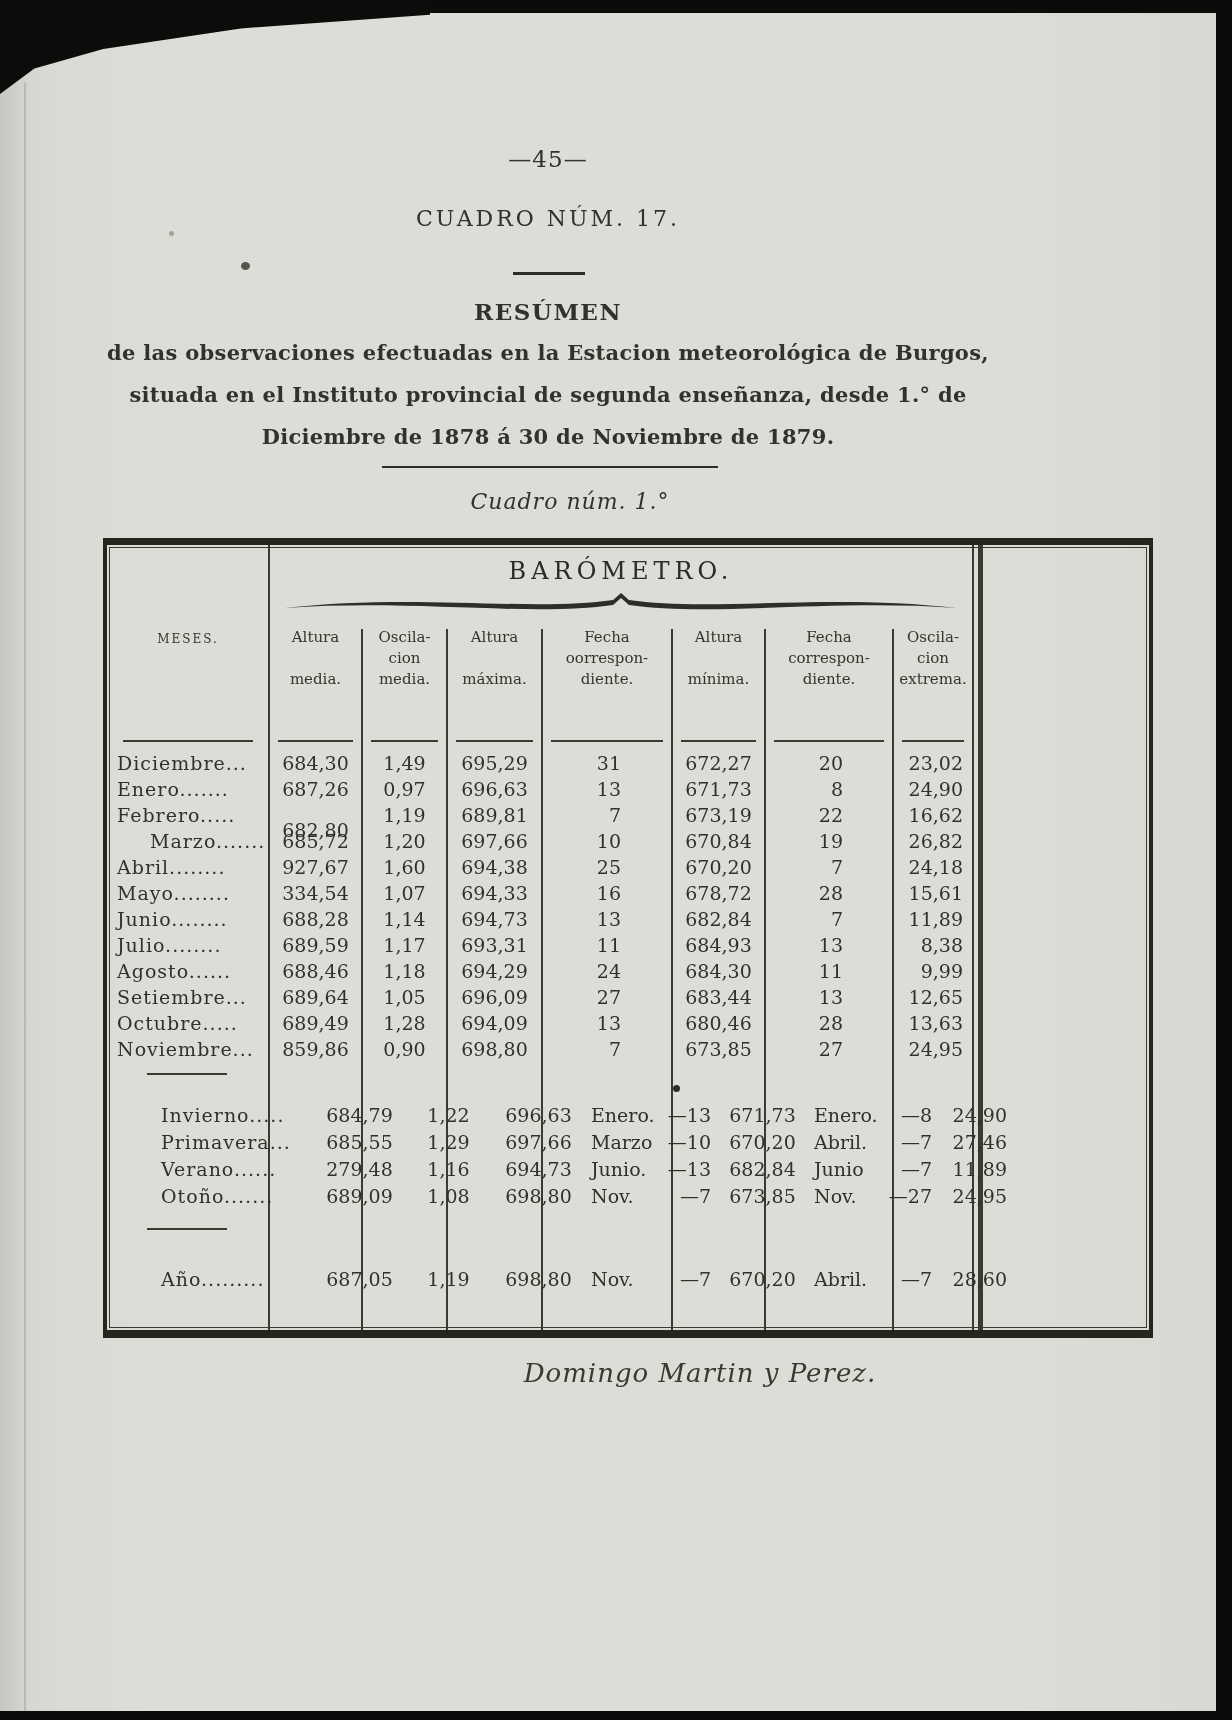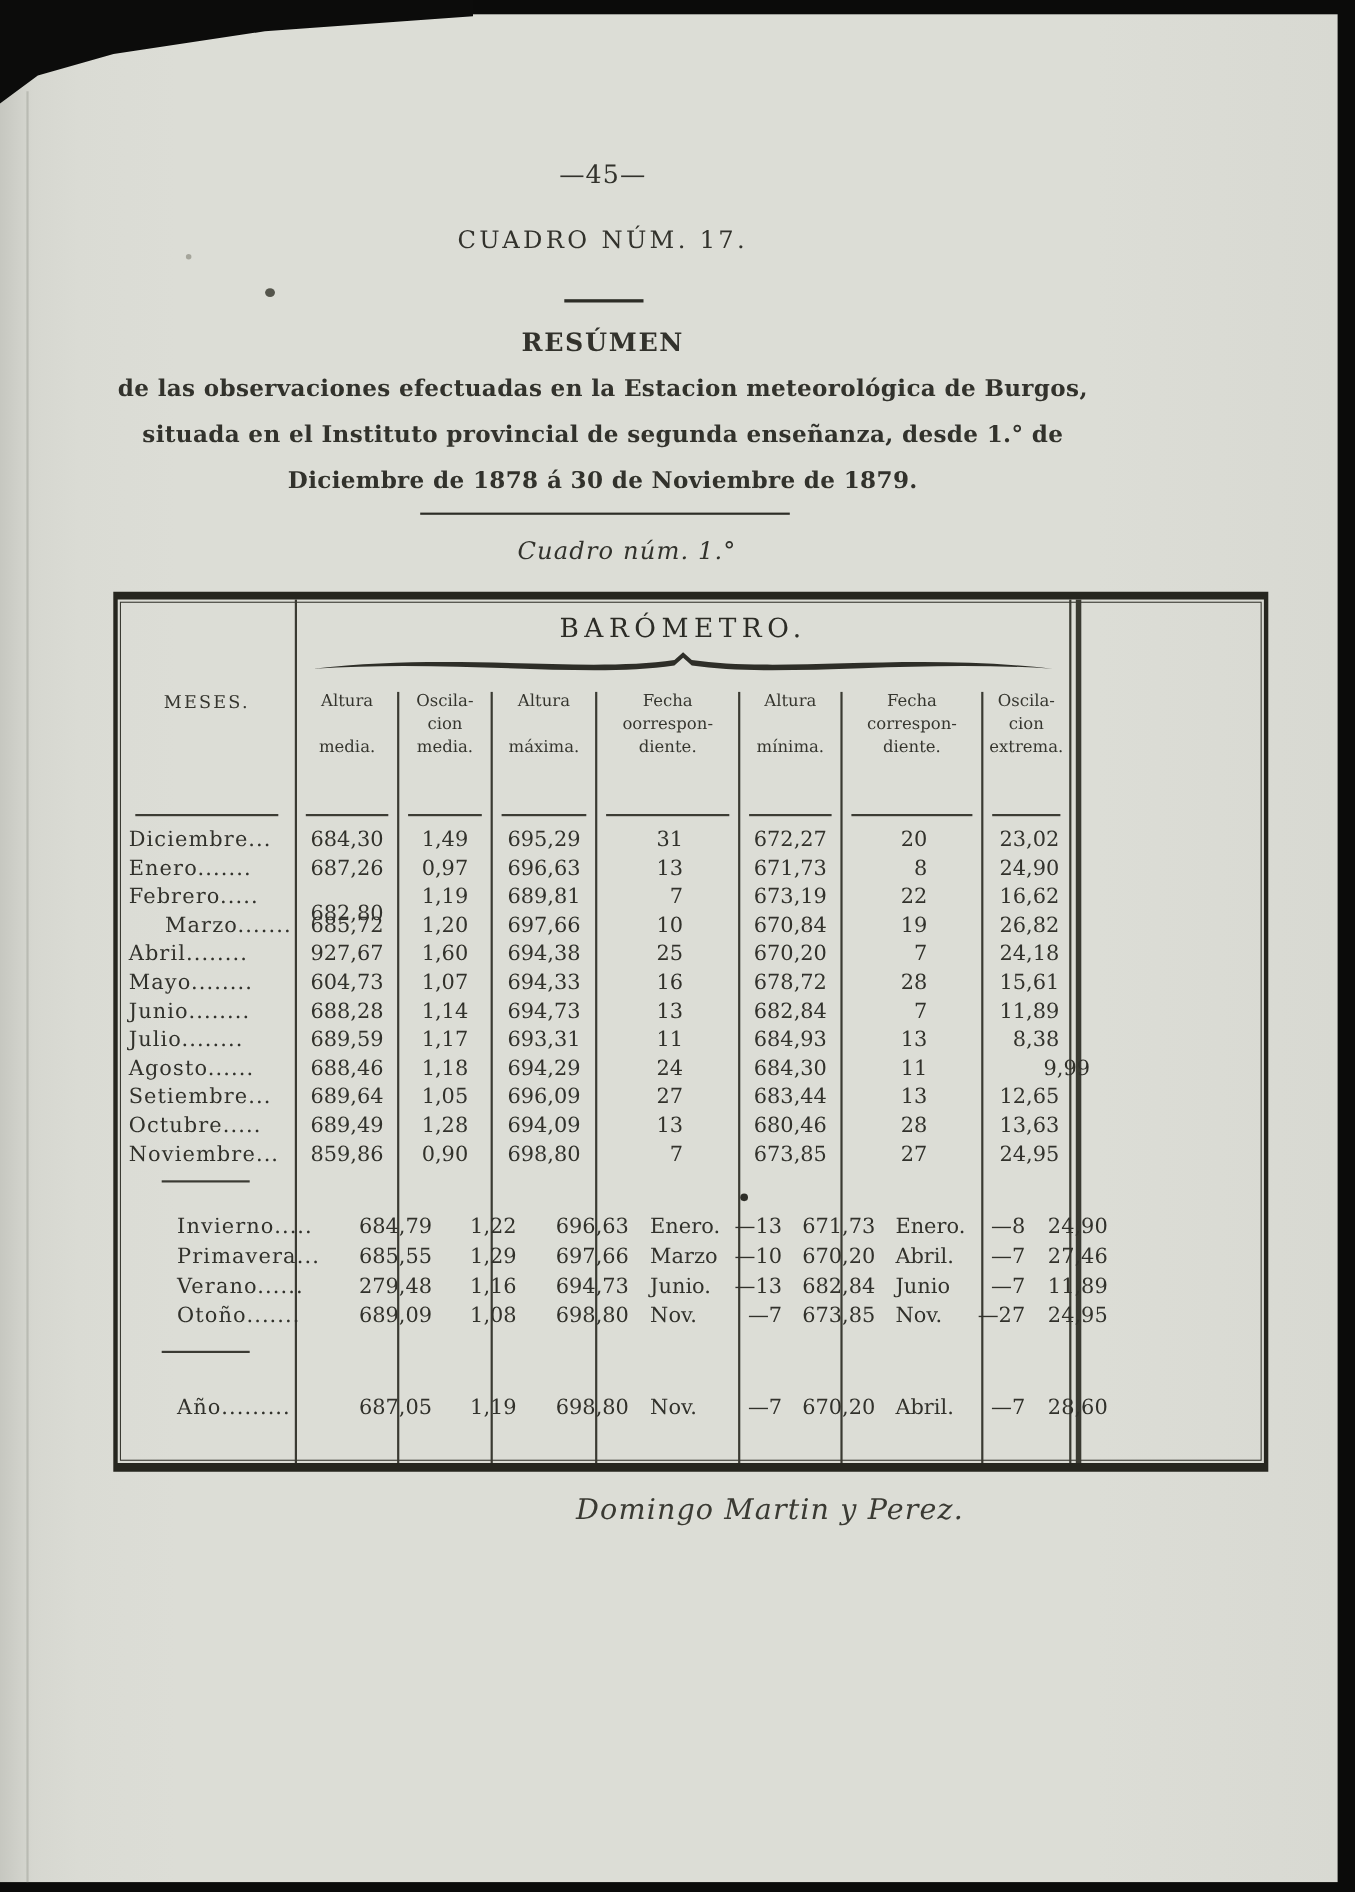--- a/index.html
+++ b/index.html
@@ -39,21 +39,21 @@
   .tbl-content{position:relative;width:100%;height:100%;}
 
   .barometro{position:absolute;left:162px;top:12px;width:704px;text-align:center;
              font-size:24px;letter-spacing:5px;color:#2c2c26;}
   .brace{position:absolute;left:178px;top:46px;width:672px;height:24px;}
 
   .header-row{position:absolute;left:0;top:84px;width:866px;display:flex;}
   .hcell{box-sizing:border-box;display:flex;flex-direction:column;justify-content:space-between;
          height:58px;text-align:center;font-size:15px;line-height:16px;color:#35352e;}
   .hcell.single{justify-content:flex-start;}
-  .hcell.meses-h{font-size:16px;letter-spacing:2px;padding-top:2px;text-align:center;}
+  .hcell.meses-h{font-size:12px;letter-spacing:2px;padding-top:2px;text-align:center;}
 
   .vline{position:absolute;background:#3a3a32;width:2px;}
   .hseg{position:absolute;height:2px;background:#3c3c34;top:195px;}
 
   .rowset{position:absolute;left:0;width:958px;}
   .months-rows{top:205px;} .season-rows{top:556px;} .year-row{top:720px;}
   .trow{display:flex;align-items:center;height:26px;font-size:19px;color:#31312b;}
   .season-rows .trow,.year-row .trow{height:27px;padding-left:44px;}
   .c{box-sizing:border-box;flex:none;text-align:center;white-space:nowrap;overflow:hidden;}
   .c.name{text-align:left;padding-left:10px;letter-spacing:1px;}
@@ -201,21 +201,21 @@
             <div class="c num" style="width: 93px;">927,67</div>
             <div class="c num" style="width: 85px;">1,60</div>
             <div class="c num" style="width: 95px;">694,38</div>
             <div class="c f1" style="width: 130px;">25</div>
             <div class="c num" style="width: 93px;">670,20</div>
             <div class="c f2" style="width: 128px;">7</div>
             <div class="c osc" style="width: 80px;">24,18</div>
           </div>
           <div class="trow">
             <div class="c name" style="width: 162px;">Mayo........</div>
-            <div class="c num" style="width: 93px;">604,73</div>
+            <div class="c num" style="width: 93px;">334,54</div>
             <div class="c num" style="width: 85px;">1,07</div>
             <div class="c num" style="width: 95px;">694,33</div>
             <div class="c f1" style="width: 130px;">16</div>
             <div class="c num" style="width: 93px;">678,72</div>
             <div class="c f2" style="width: 128px;">28</div>
             <div class="c osc" style="width: 80px;">15,61</div>
           </div>
           <div class="trow">
             <div class="c name" style="width: 162px;">Junio........</div>
             <div class="c num" style="width: 93px;">688,28</div>
@@ -237,21 +237,21 @@
             <div class="c osc" style="width: 80px;">8,38</div>
           </div>
           <div class="trow">
             <div class="c name" style="width: 162px;">Agosto......</div>
             <div class="c num" style="width: 93px;">688,46</div>
             <div class="c num" style="width: 85px;">1,18</div>
             <div class="c num" style="width: 95px;">694,29</div>
             <div class="c f1" style="width: 130px;">24</div>
             <div class="c num" style="width: 93px;">684,30</div>
             <div class="c f2" style="width: 128px;">11</div>
-            <div class="c osc" style="width: 80px; margin-left: 28px;">9,99</div>
+            <div class="c osc" style="width: 80px;">9,99</div>
           </div>
           <div class="trow">
             <div class="c name" style="width: 162px;">Setiembre...</div>
             <div class="c num" style="width: 93px;">689,64</div>
             <div class="c num" style="width: 85px;">1,05</div>
             <div class="c num" style="width: 95px; text-align: center;">696,09</div>
             <div class="c f1" style="width: 130px;">27</div>
             <div class="c num" style="width: 93px;">683,44</div>
             <div class="c f2" style="width: 128px;">13</div>
             <div class="c osc" style="width: 80px;">12,65</div>

